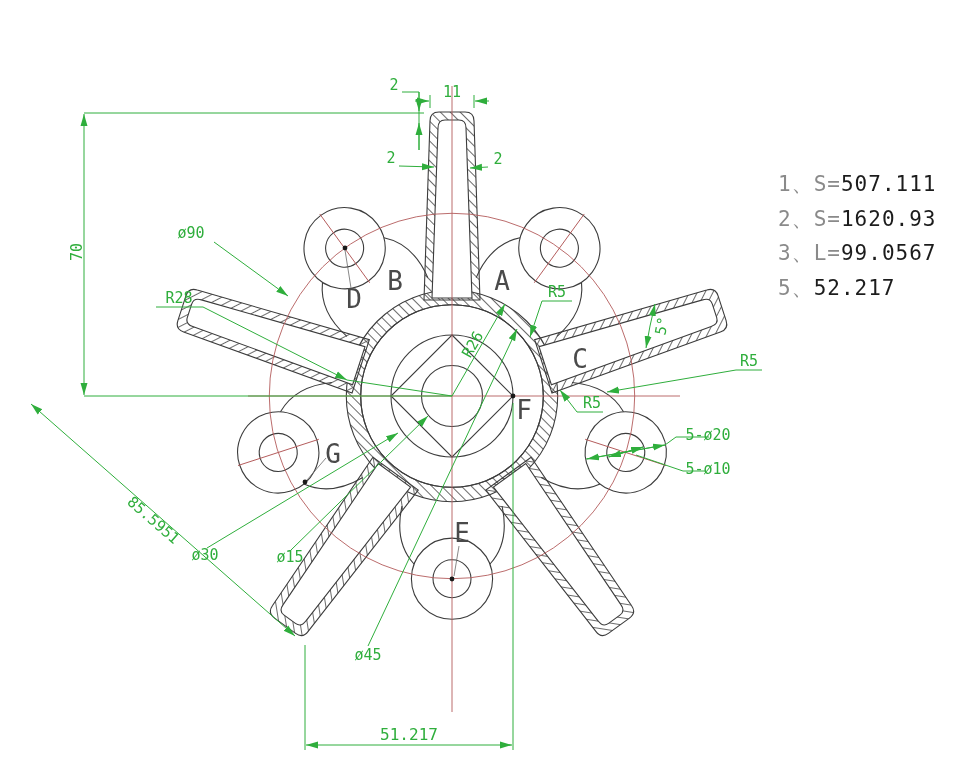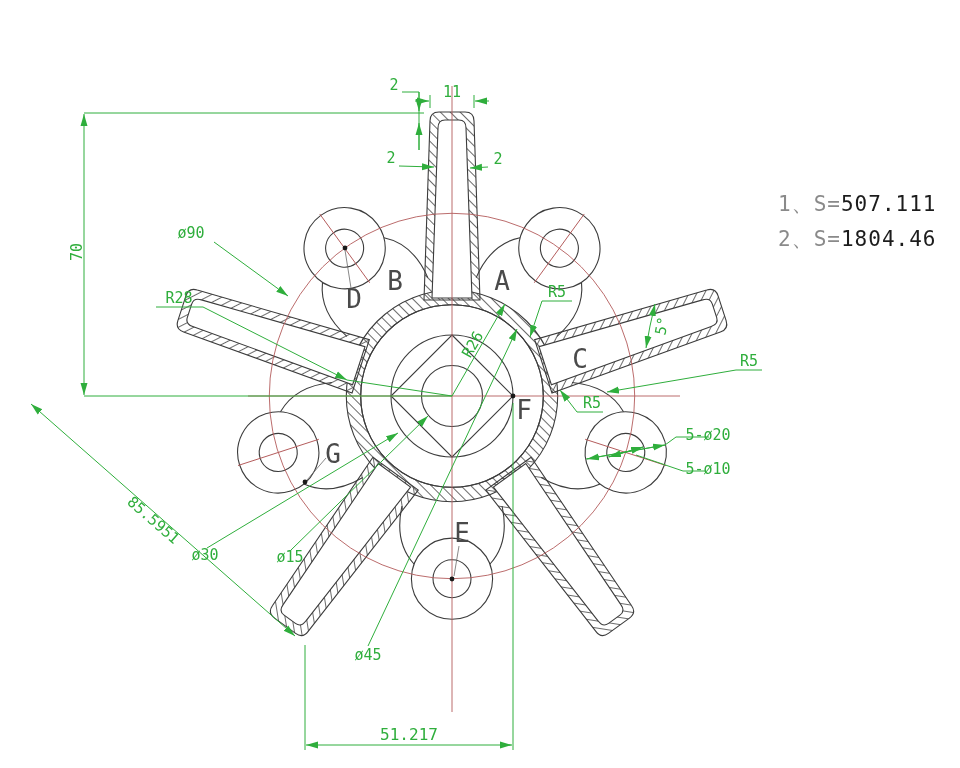--- a/index.html
+++ b/index.html
@@ -3,21 +3,21 @@
 <meta charset="utf-8">
 <style>
   html,body{margin:0;padding:0;background:#ffffff;}
   .canvas{position:relative;width:960px;height:768px;background:#fff;overflow:hidden;
           font-family:"DejaVu Sans Mono",monospace;}
   svg{position:absolute;left:0;top:0;}
   svg text{font-family:"DejaVu Sans Mono",monospace;}
   .gt{fill:#2fae3c;font-size:15px;}
   .gt-big{fill:#2fae3c;font-size:16px;}
   .pt{fill:#4a4a4a;font-size:26px;}
-  .answers{position:absolute;left:778px;top:187px;width:180px;}
+  .answers{position:absolute;left:778px;top:167px;width:180px;}
   .answers .row{height:34.5px;line-height:34.5px;font-size:21px;letter-spacing:1px;white-space:nowrap;}
   .answers .pfx,.answers .expr{color:#8a8a8a;}
   .answers .val{color:#1c1c1c;}
   .watermark{position:absolute;left:724px;top:738px;width:232px;height:26px;
              font-family:"DejaVu Sans",sans-serif;font-weight:bold;font-size:17px;
              color:#e85252;text-shadow:0 0 1px #ffb0b0;white-space:nowrap;}
 </style>
 </head>
 <body>
 
@@ -232,17 +232,19 @@
     <text class="pt" x="580" y="368">C</text>
     <text class="pt" x="354" y="308">D</text>
     <text class="pt" x="462" y="542">E</text>
     <text class="pt" x="524" y="419">F</text>
     <text class="pt" x="333" y="463">G</text>
   </g>
 </svg>
 
   <div class="answers">
     <div class="row"><span class="pfx">1、</span><span class="expr">S=</span><span class="val">507.111</span></div>
-    <div class="row"><span class="pfx">2、</span><span class="expr">S=</span><span class="val">1804.46</span></div>
+    <div class="row"><span class="pfx">2、</span><span class="expr">S=</span><span class="val">1620.93</span></div>
+    <div class="row"><span class="pfx">3、</span><span class="expr">L=</span><span class="val">99.0567</span></div>
+    <div class="row"><span class="pfx">5、</span><span class="expr"></span><span class="val">52.217</span></div>
   </div>
 
 
 </div>
 
 </body></html>

